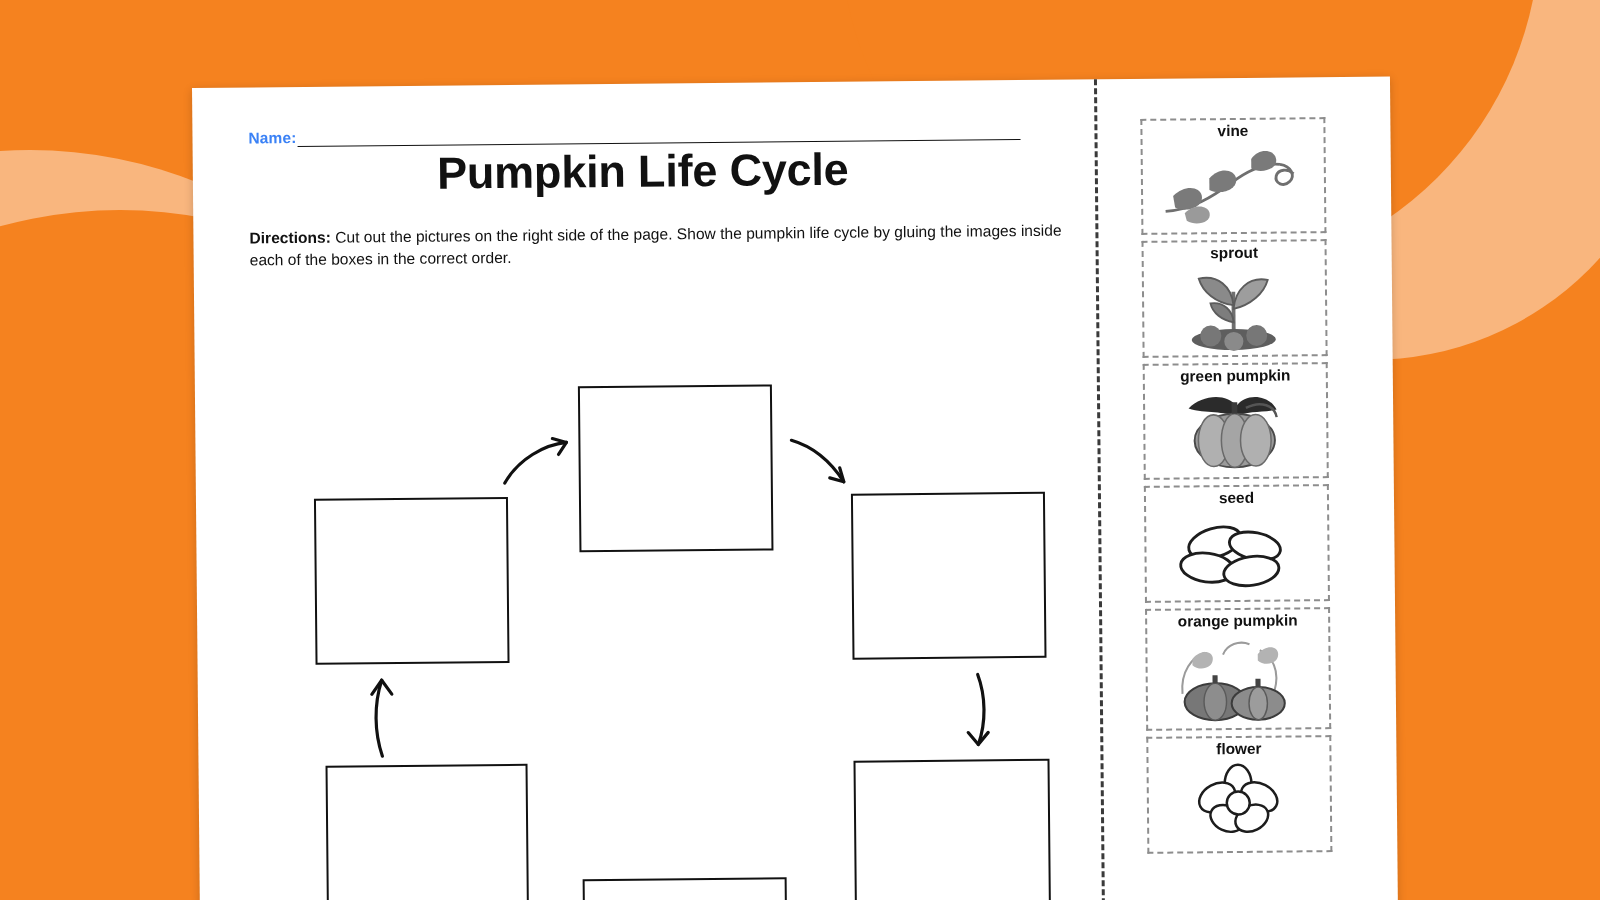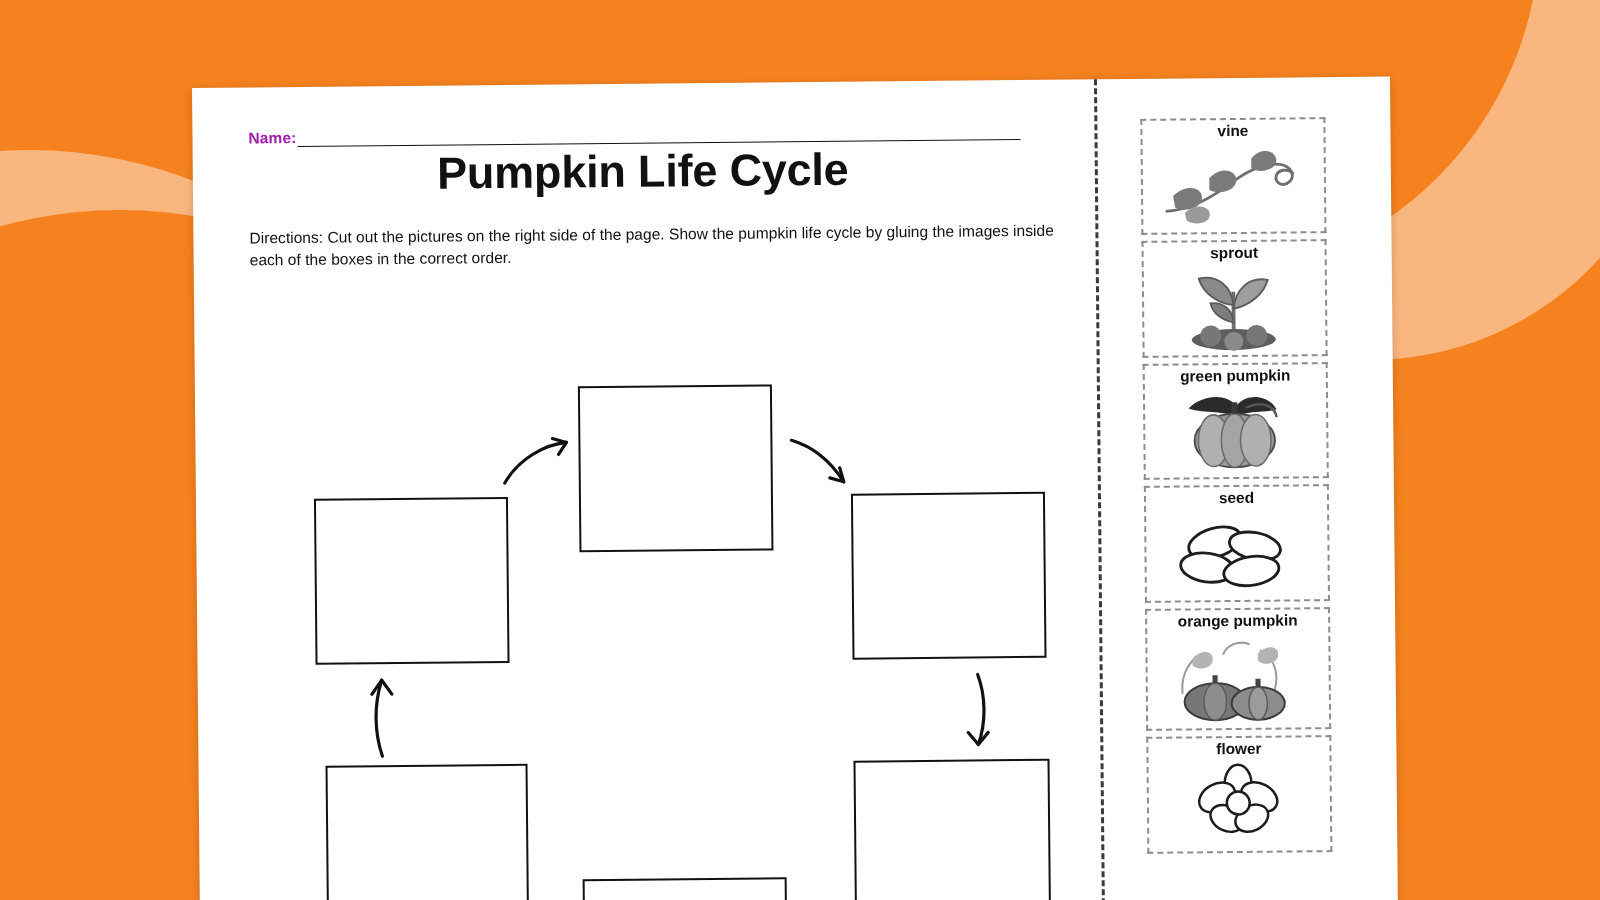--- a/index.html
+++ b/index.html
@@ -80,21 +80,21 @@
     position: absolute;
     left: 56px;
     top: 42px;
     width: 772px;
     display: flex;
     align-items: flex-end;
   }
   .name-label {
     font-size: 15.5px;
     font-weight: bold;
-    color: #a21caf;
+    color: #3b82f6;
     letter-spacing: 0.1px;
     white-space: nowrap;
   }
   .name-line {
     flex: 1;
     border-bottom: 1.4px solid #111;
     height: 13px;
     margin-left: 1px;
   }
 
@@ -112,21 +112,21 @@
 
   .directions {
     position: absolute;
     left: 56px;
     top: 140px;
     width: 840px;
     font-size: 15.6px;
     line-height: 1.42;
     color: #111;
   }
-  .directions b { font-weight: normal; text-align: center; }
+  .directions b { font-weight: bold; text-align: center; }
 
   
   .cycle {
     position: absolute;
     left: 0;
     top: 190px;
     width: 900px;
     height: 790px;
   }
   .cyc-box {

